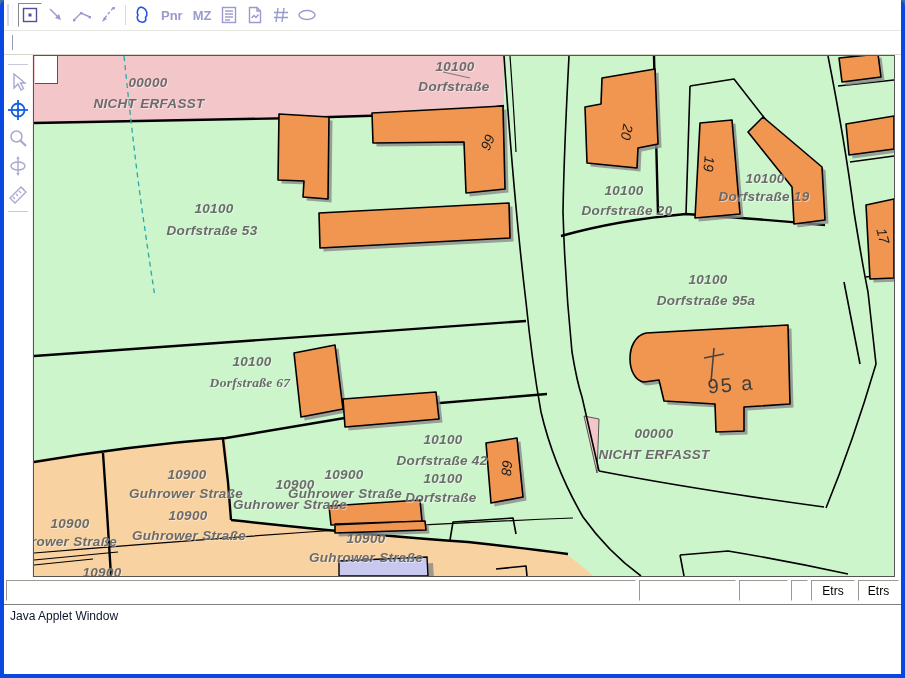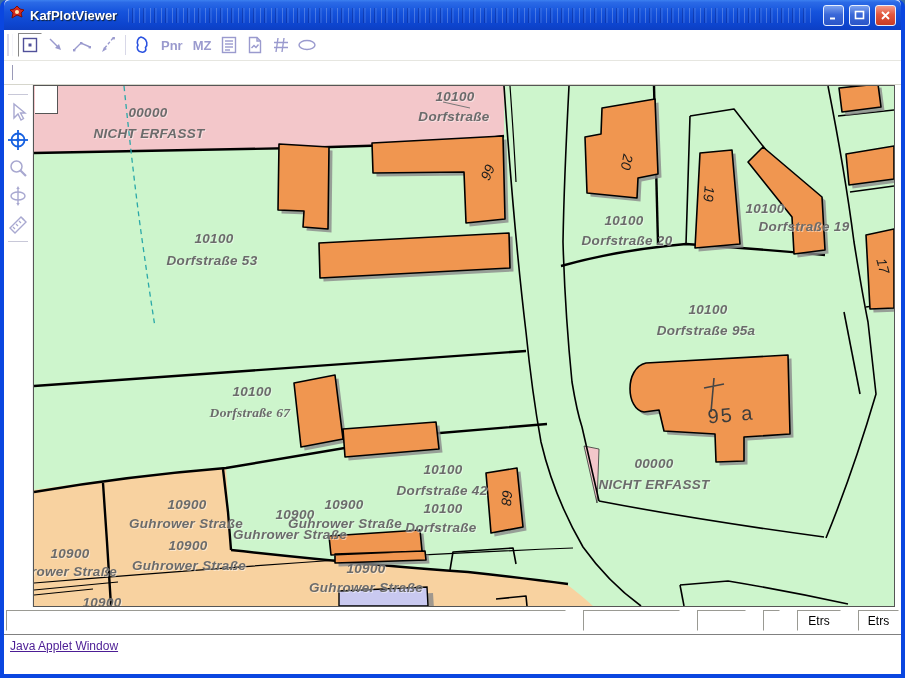--- a/index.html
+++ b/index.html
@@ -41,64 +41,39 @@
   .mapwrap svg.mapsvg{position:absolute;left:0;top:0;}
   .labels{position:absolute;left:0;top:0;width:860px;height:520px;overflow:hidden;}
   .lbl{position:absolute;white-space:nowrap;transform:translate(-50%,-50%);}
   .lbl.p{font-size:13.5px;font-weight:bold;font-style:italic;color:#6b6b6b;letter-spacing:.3px;
     text-shadow:1px 1px 0 rgba(255,255,255,.45);}
   .lbl.b{font-size:14px;font-style:italic;color:#1c1c1c;}
   .lbl.bb{font-size:20px;color:#3c3c3c;letter-spacing:2px;}
   .corner{position:absolute;left:1px;top:0px;width:22px;height:27px;background:#fff;
     border-right:1px solid #555;border-bottom:1px solid #555;}
   
-  .statusbar{height:27px;background:#fff;display:flex;align-items:center;gap:17px;padding:2px 2px;box-sizing:border-box;}
+  .statusbar{height:27px;background:#fff;display:flex;align-items:center;gap:3px;padding:2px 2px;box-sizing:border-box;}
   .scell{height:21px;border:1px solid;border-color:#9a9a93 #fff #fff #9a9a93;box-sizing:border-box;
     font-size:12px;display:flex;align-items:center;justify-content:center;color:#000;}
   .scell:nth-child(1){flex:1;}
   .scell:nth-child(2){width:97px;}
   .scell:nth-child(3){width:49px;}
   .scell:nth-child(4){width:17px;}
   .scell:nth-child(5){width:44px;}
   .scell:nth-child(6){width:41px;}
   
-  .banner{height:22px;background:#fff;border-top:1px solid #808080;font-size:12px;color:#4c1d95;
-    display:flex;align-items:center;padding-left:6px;text-decoration:underline;}
+  .banner{height:22px;background:#fff;border-top:1px solid #808080;font-size:12px;color:#0f172a;
+    display:flex;align-items:center;padding-left:6px;}
   .icon-stroke{stroke:#9a9ace;fill:none;stroke-width:1.4;}
 </style>
 </head>
 <body>
 
 <div class="win">
 
-  <div class="titlebar">
-    <span>
-      <svg width="16" height="16" viewBox="0 0 16 16">
-        <polygon points="8,1 11,4 15,5 12,8 13,12 8,10 3,13 4,8 1,5 5,4" fill="#d42a1e" stroke="#7a0f08" stroke-width="1"></polygon>
-        <circle cx="8" cy="7" r="2" fill="#ffe9b0"></circle>
-      </svg>
-    </span>
-    <span class="title-text">KafPlotViewer</span>
-    <span class="title-noise"></span>
-    <span class="tb-btn">
-      <svg width="11" height="11" viewBox="0 0 11 11">
-          <line x1="2" y1="8.5" x2="7" y2="8.5" stroke="#fff" stroke-width="2"></line>
-        </svg>
-    </span>
-    <span class="tb-btn">
-      <svg width="11" height="11" viewBox="0 0 11 11">
-          <rect x="1.5" y="1.5" width="8" height="7" fill="none" stroke="#fff" stroke-width="1.6"></rect>
-        </svg>
-    </span>
-    <span class="tb-btn close">
-      <svg width="11" height="11" viewBox="0 0 11 11">
-          <path d="M2,2 L9,9 M9,2 L2,9" stroke="#fff" stroke-width="1.8"></path>
-        </svg>
-    </span>
-  </div>
 
 
   <div class="toolbar">
     <span class="grip"></span>
     <span class="tbtn sel">
       <svg width="20" height="20" viewBox="0 0 20 20">
           <rect x="3.5" y="3.5" width="13" height="13" fill="none" stroke="#50509a" stroke-width="1.4"></rect>
           <rect x="8.5" y="8.5" width="3" height="3" fill="#50509a"></rect>
         </svg>
     </span>
@@ -279,21 +254,21 @@
       <div class="labels">
           <div class="lbl p" style="left: 114px; top: 26px; transform: translate(-50%, -50%) rotate(0deg);">00000</div>
           <div class="lbl p" style="left: 115px; top: 47px; transform: translate(-50%, -50%) rotate(0deg);">NICHT ERFASST</div>
           <div class="lbl p" style="left: 421px; top: 10px; transform: translate(-50%, -50%) rotate(0deg);">10100</div>
           <div class="lbl p" style="left: 420px; top: 30px; transform: translate(-50%, -50%) rotate(0deg);">Dorfstraße</div>
           <div class="lbl p" style="left: 180px; top: 152px; transform: translate(-50%, -50%) rotate(0deg);">10100</div>
           <div class="lbl p" style="left: 178px; top: 174px; transform: translate(-50%, -50%) rotate(0deg);">Dorfstraße 53</div>
           <div class="lbl p" style="left: 590px; top: 134px; transform: translate(-50%, -50%) rotate(0deg);">10100</div>
           <div class="lbl p" style="left: 593px; top: 154px; transform: translate(-50%, -50%) rotate(0deg);">Dorfstraße 20</div>
           <div class="lbl p" style="left: 731px; top: 122px; transform: translate(-50%, -50%) rotate(0deg);">10100</div>
-          <div class="lbl p" style="left: 730px; top: 140px; transform: translate(-50%, -50%) rotate(0deg); margin-left: 40px;">Dorfstraße 19</div>
+          <div class="lbl p" style="left: 730px; top: 140px; transform: translate(-50%, -50%) rotate(0deg);">Dorfstraße 19</div>
           <div class="lbl p" style="left: 674px; top: 223px; transform: translate(-50%, -50%) rotate(0deg);">10100</div>
           <div class="lbl p" style="left: 672px; top: 244px; transform: translate(-50%, -50%) rotate(0deg);">Dorfstraße 95a</div>
           <div class="lbl p" style="left: 218px; top: 305px; transform: translate(-50%, -50%) rotate(0deg);">10100</div>
           <div class="lbl p" style="left: 216px; top: 327px; transform: translate(-50%, -50%) rotate(0deg); font-family: Liberation Serif, serif;">Dorfstraße 67</div>
           <div class="lbl p" style="left: 620px; top: 377px; transform: translate(-50%, -50%) rotate(0deg);">00000</div>
           <div class="lbl p" style="left: 620px; top: 398px; transform: translate(-50%, -50%) rotate(0deg);">NICHT ERFASST</div>
           <div class="lbl p" style="left: 409px; top: 383px; transform: translate(-50%, -50%) rotate(0deg);">10100</div>
           <div class="lbl p" style="left: 408px; top: 404px; transform: translate(-50%, -50%) rotate(0deg);">Dorfstraße 42</div>
           <div class="lbl p" style="left: 409px; top: 422px; transform: translate(-50%, -50%) rotate(0deg);">10100</div>
           <div class="lbl p" style="left: 407px; top: 441px; transform: translate(-50%, -50%) rotate(0deg);">Dorfstraße</div>

